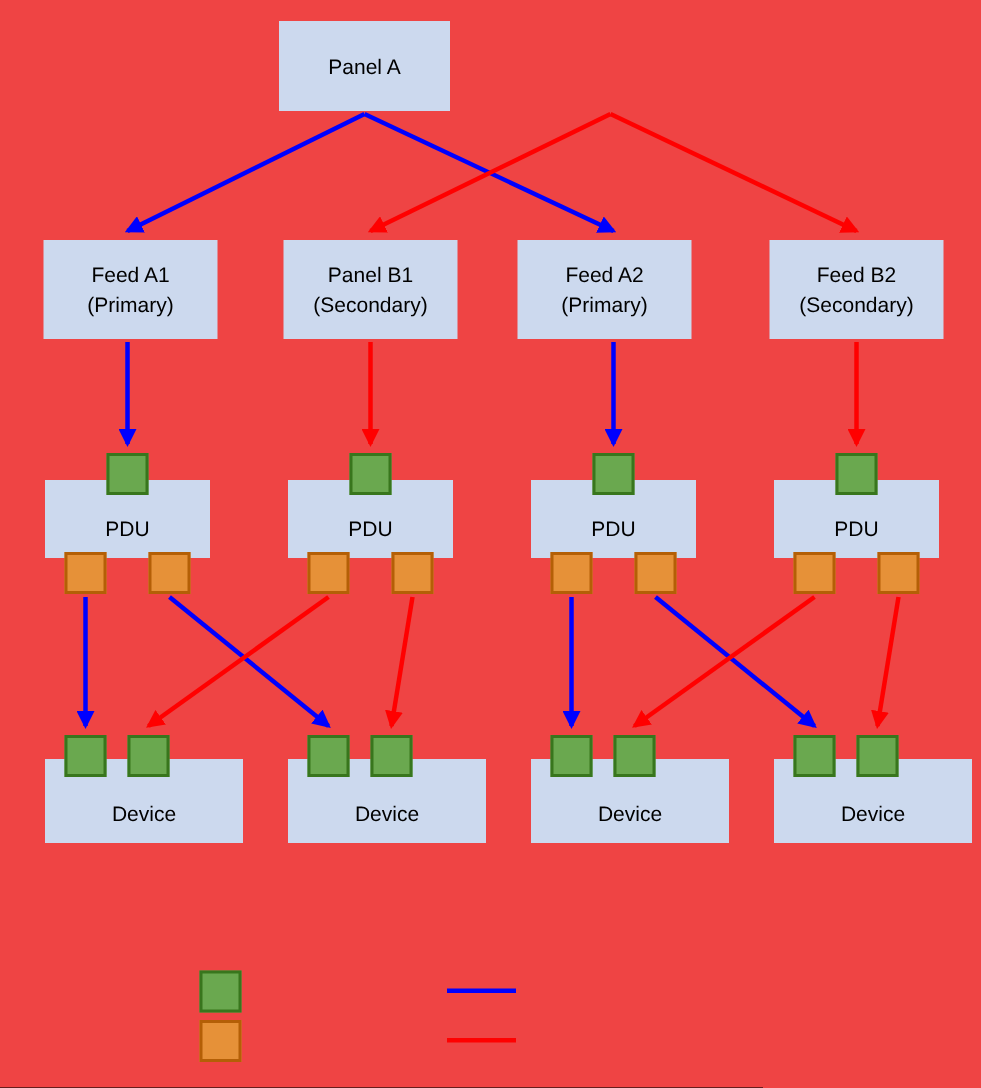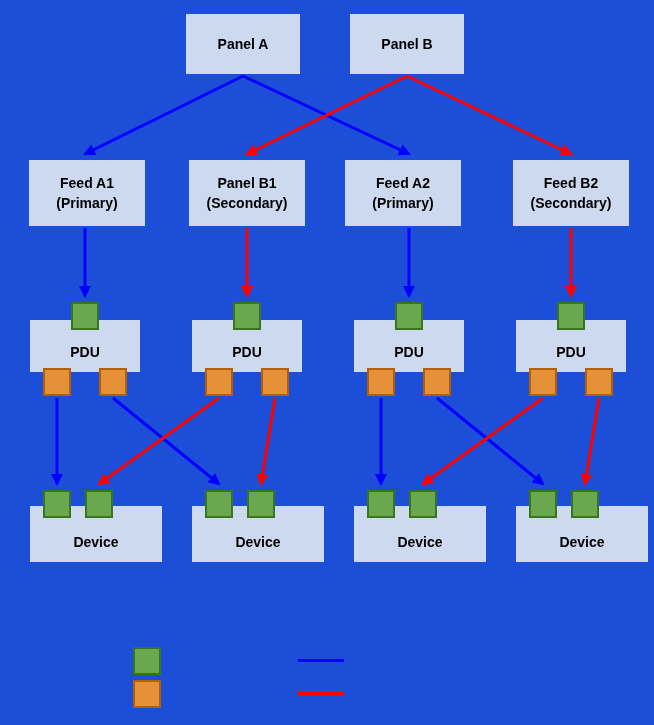--- a/index.html
+++ b/index.html
@@ -1,24 +1,23 @@
 <!DOCTYPE html>
 <html><head>
 <meta charset="utf-8">
 <style>
   * { margin: 0; padding: 0; box-sizing: border-box; }
   html, body { background: #000; }
   .stage {
     position: relative;
     width: 654px;
     height: 725px;
-    background: #1d4ed8;
+    background: #ef4444;
     font-family: "Liberation Sans", sans-serif;
     overflow: hidden;
-    font-weight: bold;
   }
   .arrows { position: absolute; left: 0; top: 0; }
   .edge { stroke-width: 3; }
   .edge.blue { stroke: #0000ff; }
   .edge.red  { stroke: #ff0000; }
 
   .node {
     position: absolute;
     background: #ccd9ee;
     color: #000;
@@ -77,23 +76,20 @@
     <line class="edge red" x1="275" y1="398" x2="261" y2="484" marker-end="url(#arrow-red)"></line>
 
     <line class="edge blue" x1="381" y1="398" x2="381" y2="484" marker-end="url(#arrow-blue)"></line>
     <line class="edge blue" x1="437" y1="398" x2="543" y2="484" marker-end="url(#arrow-blue)"></line>
     <line class="edge red" x1="543" y1="398" x2="423" y2="484" marker-end="url(#arrow-red)"></line>
     <line class="edge red" x1="599" y1="398" x2="585" y2="484" marker-end="url(#arrow-red)"></line>
   </svg>
 
   <div class="node panel" style="left:186px">
     <div>Panel A</div>
-  </div>
-  <div class="node panel" style="left:350px">
-    <div>Panel B</div>
   </div>
 
   <div class="node feed" style="left:29px">
     <div>Feed A1</div>
     <div>(Primary)</div>
   </div>
   <div class="node feed" style="left:189px">
     <div>Panel B1</div>
     <div>(Secondary)</div>
   </div>

